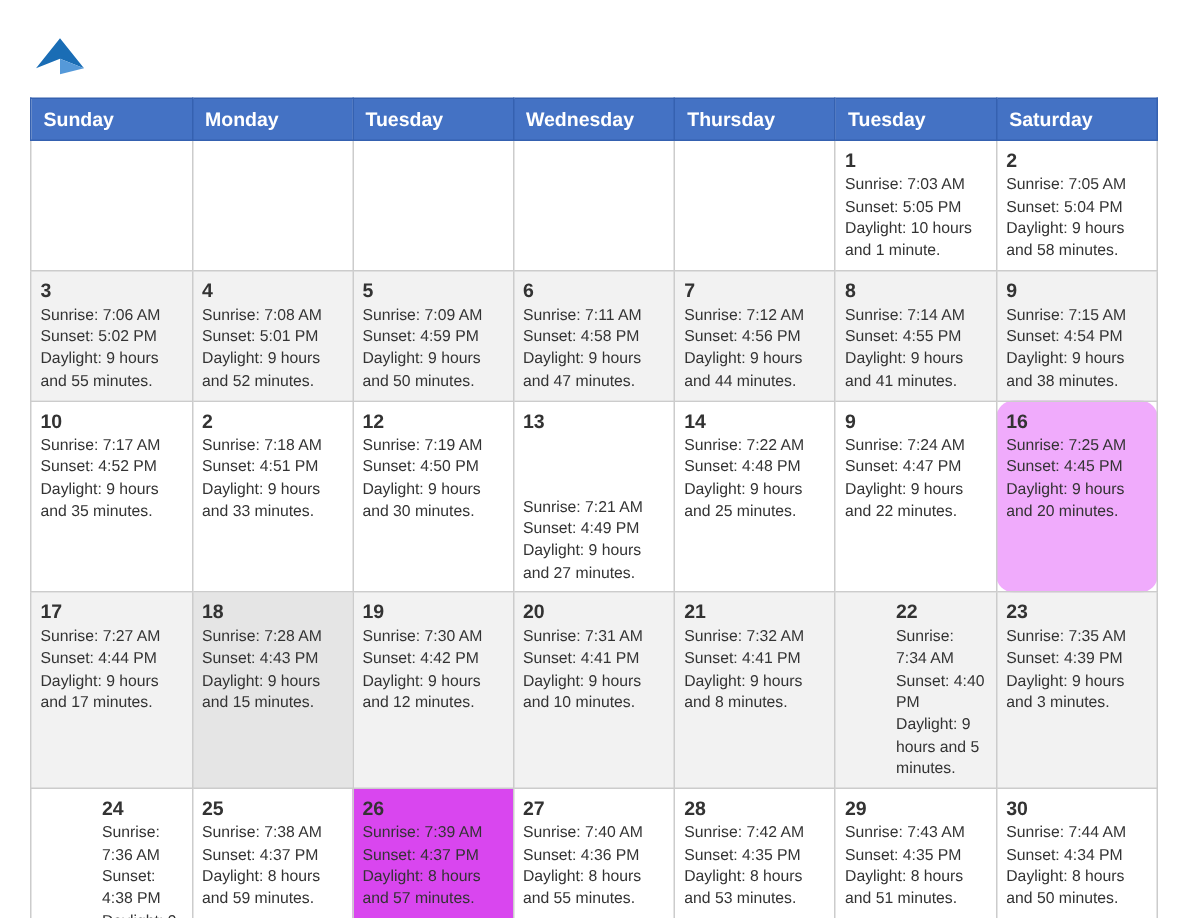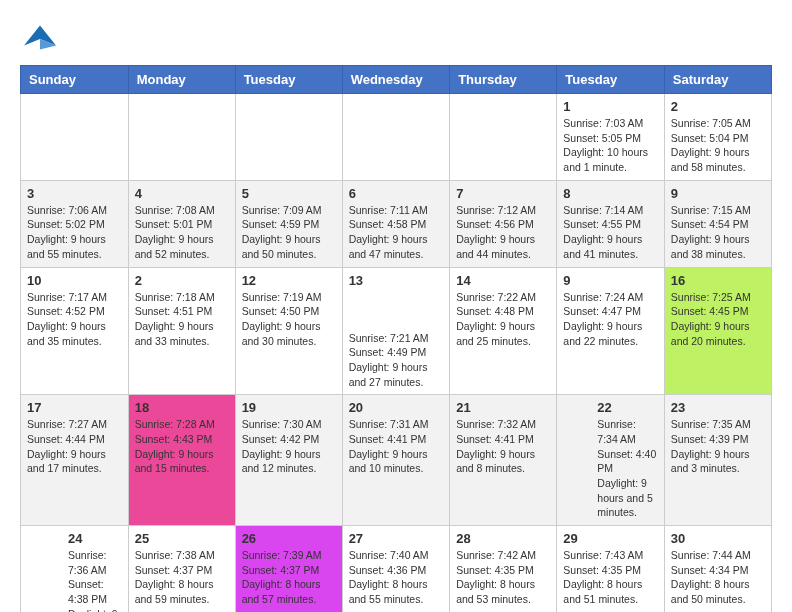--- a/index.html
+++ b/index.html
@@ -215,35 +215,35 @@
           <div class="day-info" style="white-space: pre-line;">Sunrise: 7:22 AM
 Sunset: 4:48 PM
 Daylight: 9 hours and 25 minutes.</div>
         </td>
         <td style="background: rgb(255, 255, 255);">
           <span class="day-number">9</span>
           <div class="day-info" style="white-space: pre-line;">Sunrise: 7:24 AM
 Sunset: 4:47 PM
 Daylight: 9 hours and 22 minutes.</div>
         </td>
-        <td style="background: #bef264;">
+        <td style="background: #f0abfc; border-radius: 12px;">
           <span class="day-number">16</span>
           <div class="day-info" style="white-space: pre-line;">Sunrise: 7:25 AM
 Sunset: 4:45 PM
 Daylight: 9 hours and 20 minutes.</div>
         </td>
       </tr>
       <tr>
         <td style="background: rgb(242, 242, 242); margin-left: 43px;">
           <span class="day-number">17</span>
           <div class="day-info" style="white-space: pre-line;">Sunrise: 7:27 AM
 Sunset: 4:44 PM
 Daylight: 9 hours and 17 minutes.</div>
         </td>
-        <td style="background: #ec4899;">
+        <td style="background: #e5e5e5;">
           <span class="day-number">18</span>
           <div class="day-info" style="white-space: pre-line;">Sunrise: 7:28 AM
 Sunset: 4:43 PM
 Daylight: 9 hours and 15 minutes.</div>
         </td>
         <td style="background: rgb(242, 242, 242);">
           <span class="day-number">19</span>
           <div class="day-info" style="white-space: pre-line;">Sunrise: 7:30 AM
 Sunset: 4:42 PM
 Daylight: 9 hours and 12 minutes.</div>

